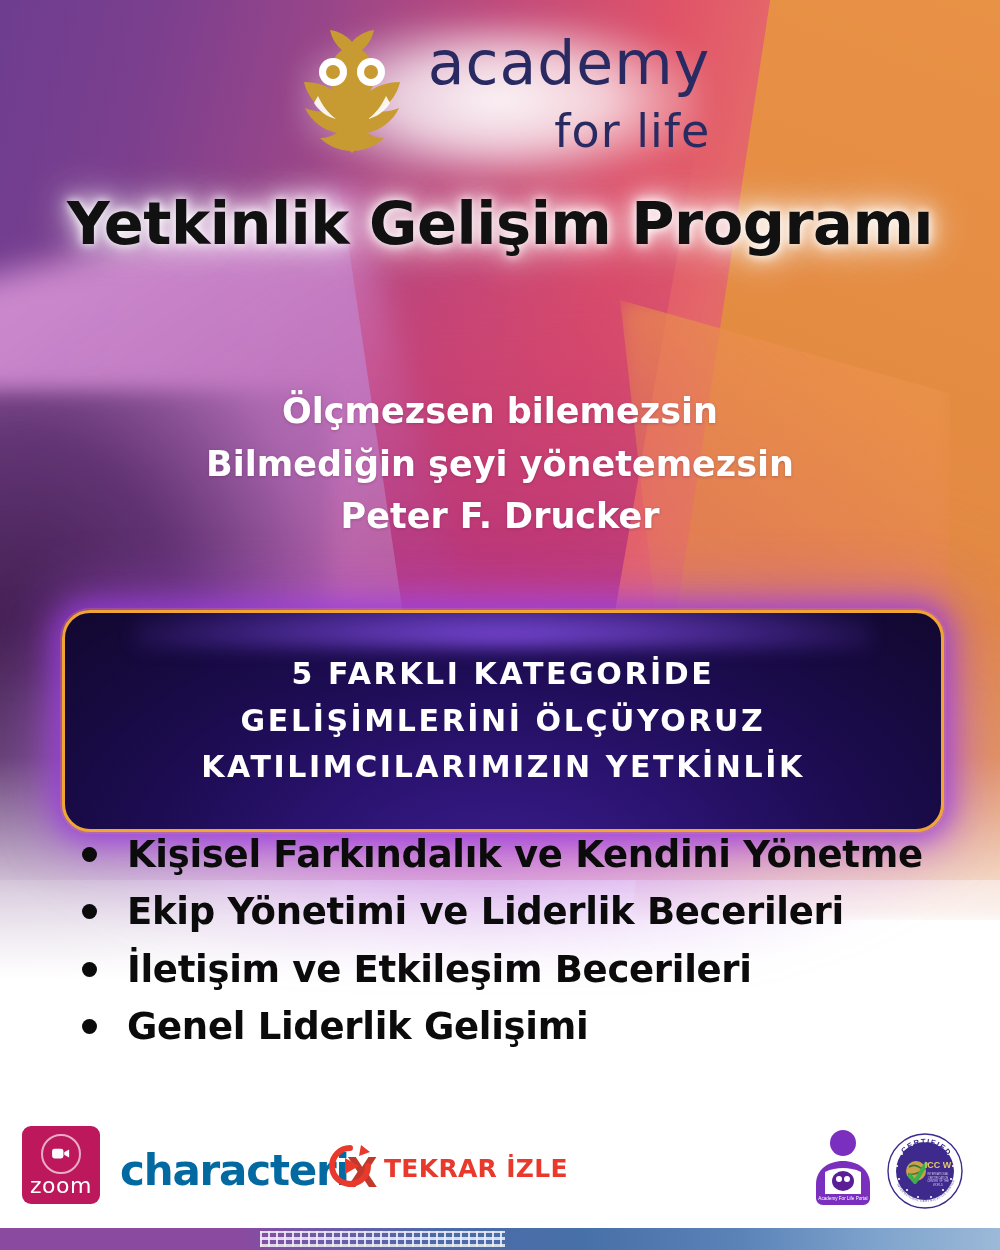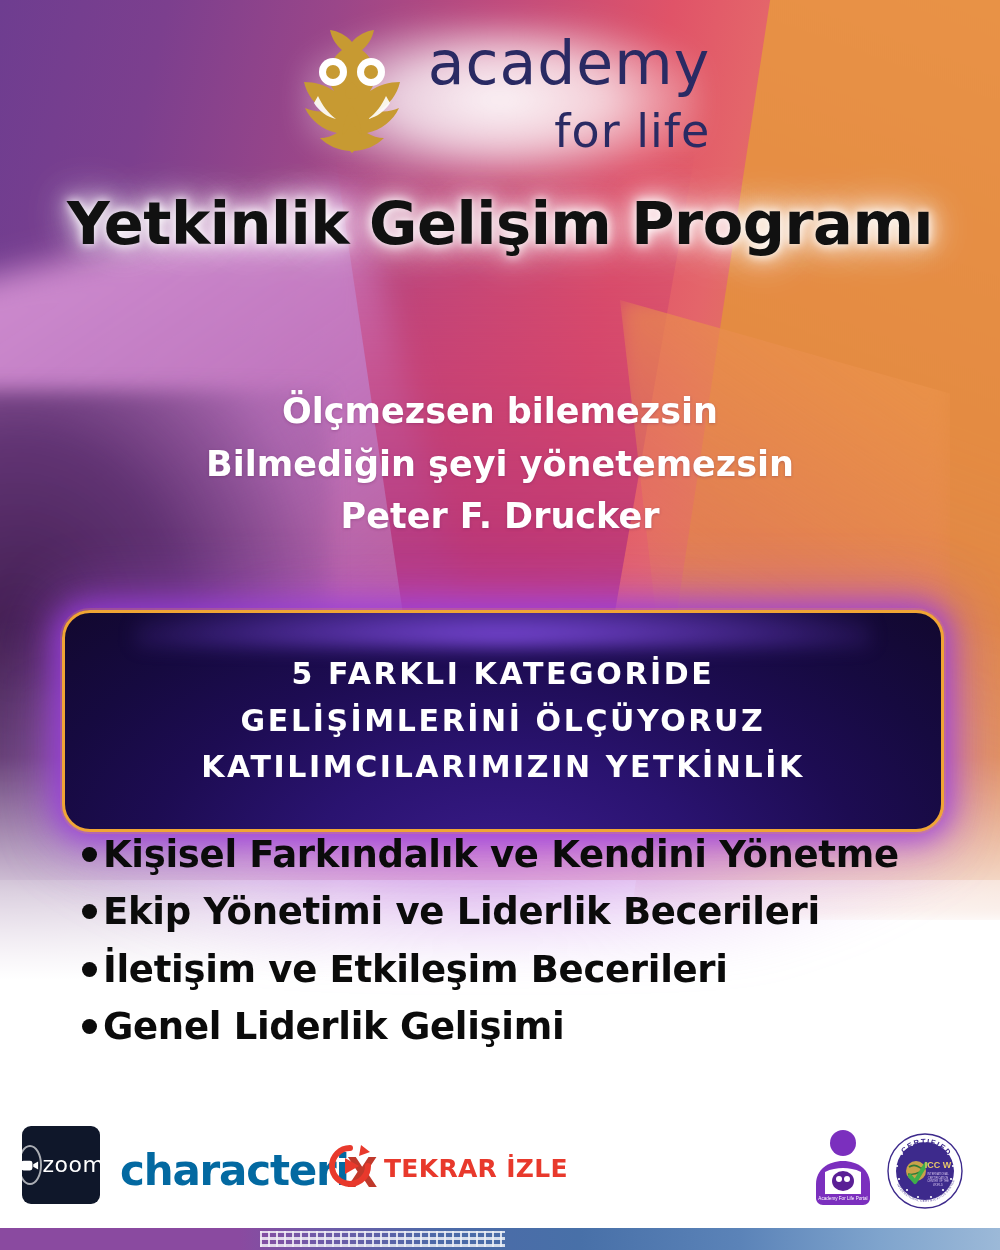--- a/index.html
+++ b/index.html
@@ -214,21 +214,21 @@
 
   
   .bullets {
     position: absolute;
     left: 82px; top: 832px;
     width: 880px;
   }
   .bullet-row {
     display: flex;
     align-items: baseline;
-    gap: 6px;
+    gap: 30px;
     margin-bottom: 11px;
   }
   .bullet-dot {
     width: 15px; height: 15px;
     border-radius: 50%;
     background: #0b0b0b;
     flex: 0 0 auto;
     position: relative;
     top: -5px;
   }
@@ -245,23 +245,23 @@
   .footer {
     position: absolute;
     left: 0; right: 0; bottom: 26px;
     height: 100px;
   }
   .zoom-logo {
     position: absolute;
     left: 22px; top: 2px;
     width: 78px; height: 78px;
     border-radius: 9px;
-    background: #0f172a;
+    background: #be185d;
     display: flex;
-    flex-direction: row;
+    flex-direction: column;
     align-items: center;
     justify-content: center;
     gap: 1px;
   }
   .zoom-cam-circle {
     width: 36px; height: 36px;
     border-radius: 50%;
     border: 2px solid rgba(255,255,255,0.65);
     display: flex; align-items: center; justify-content: center;
   }

